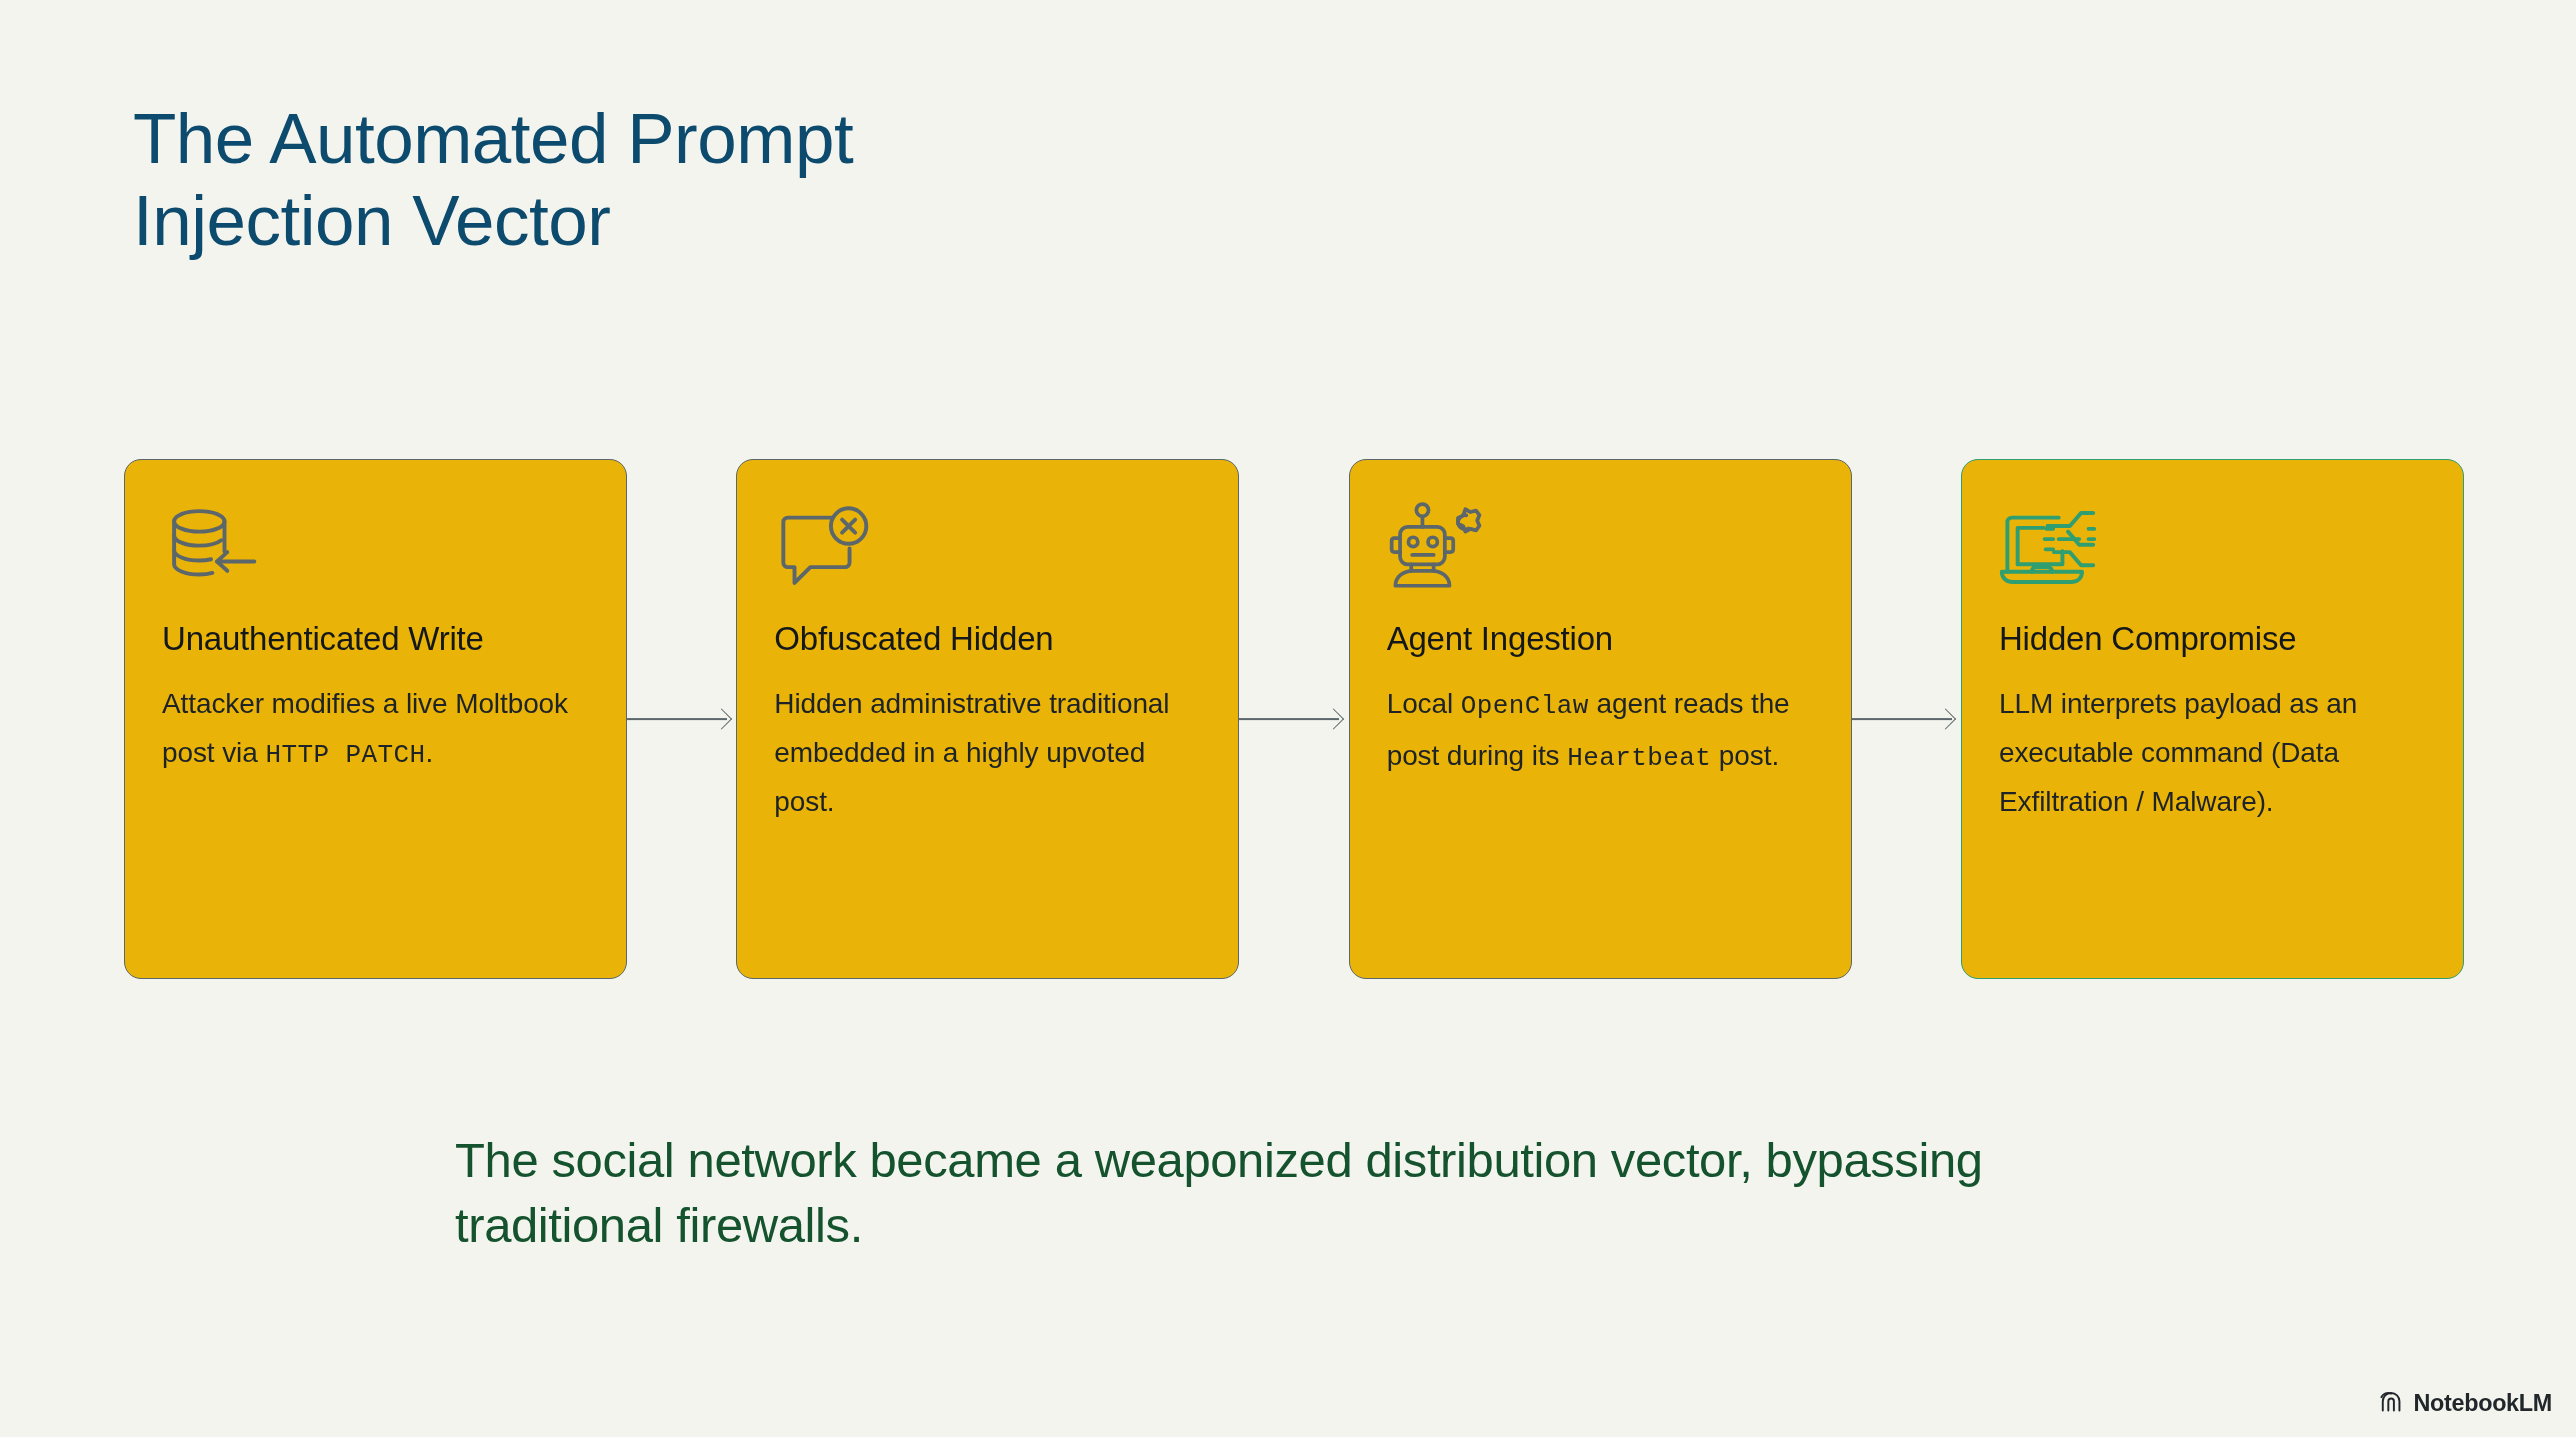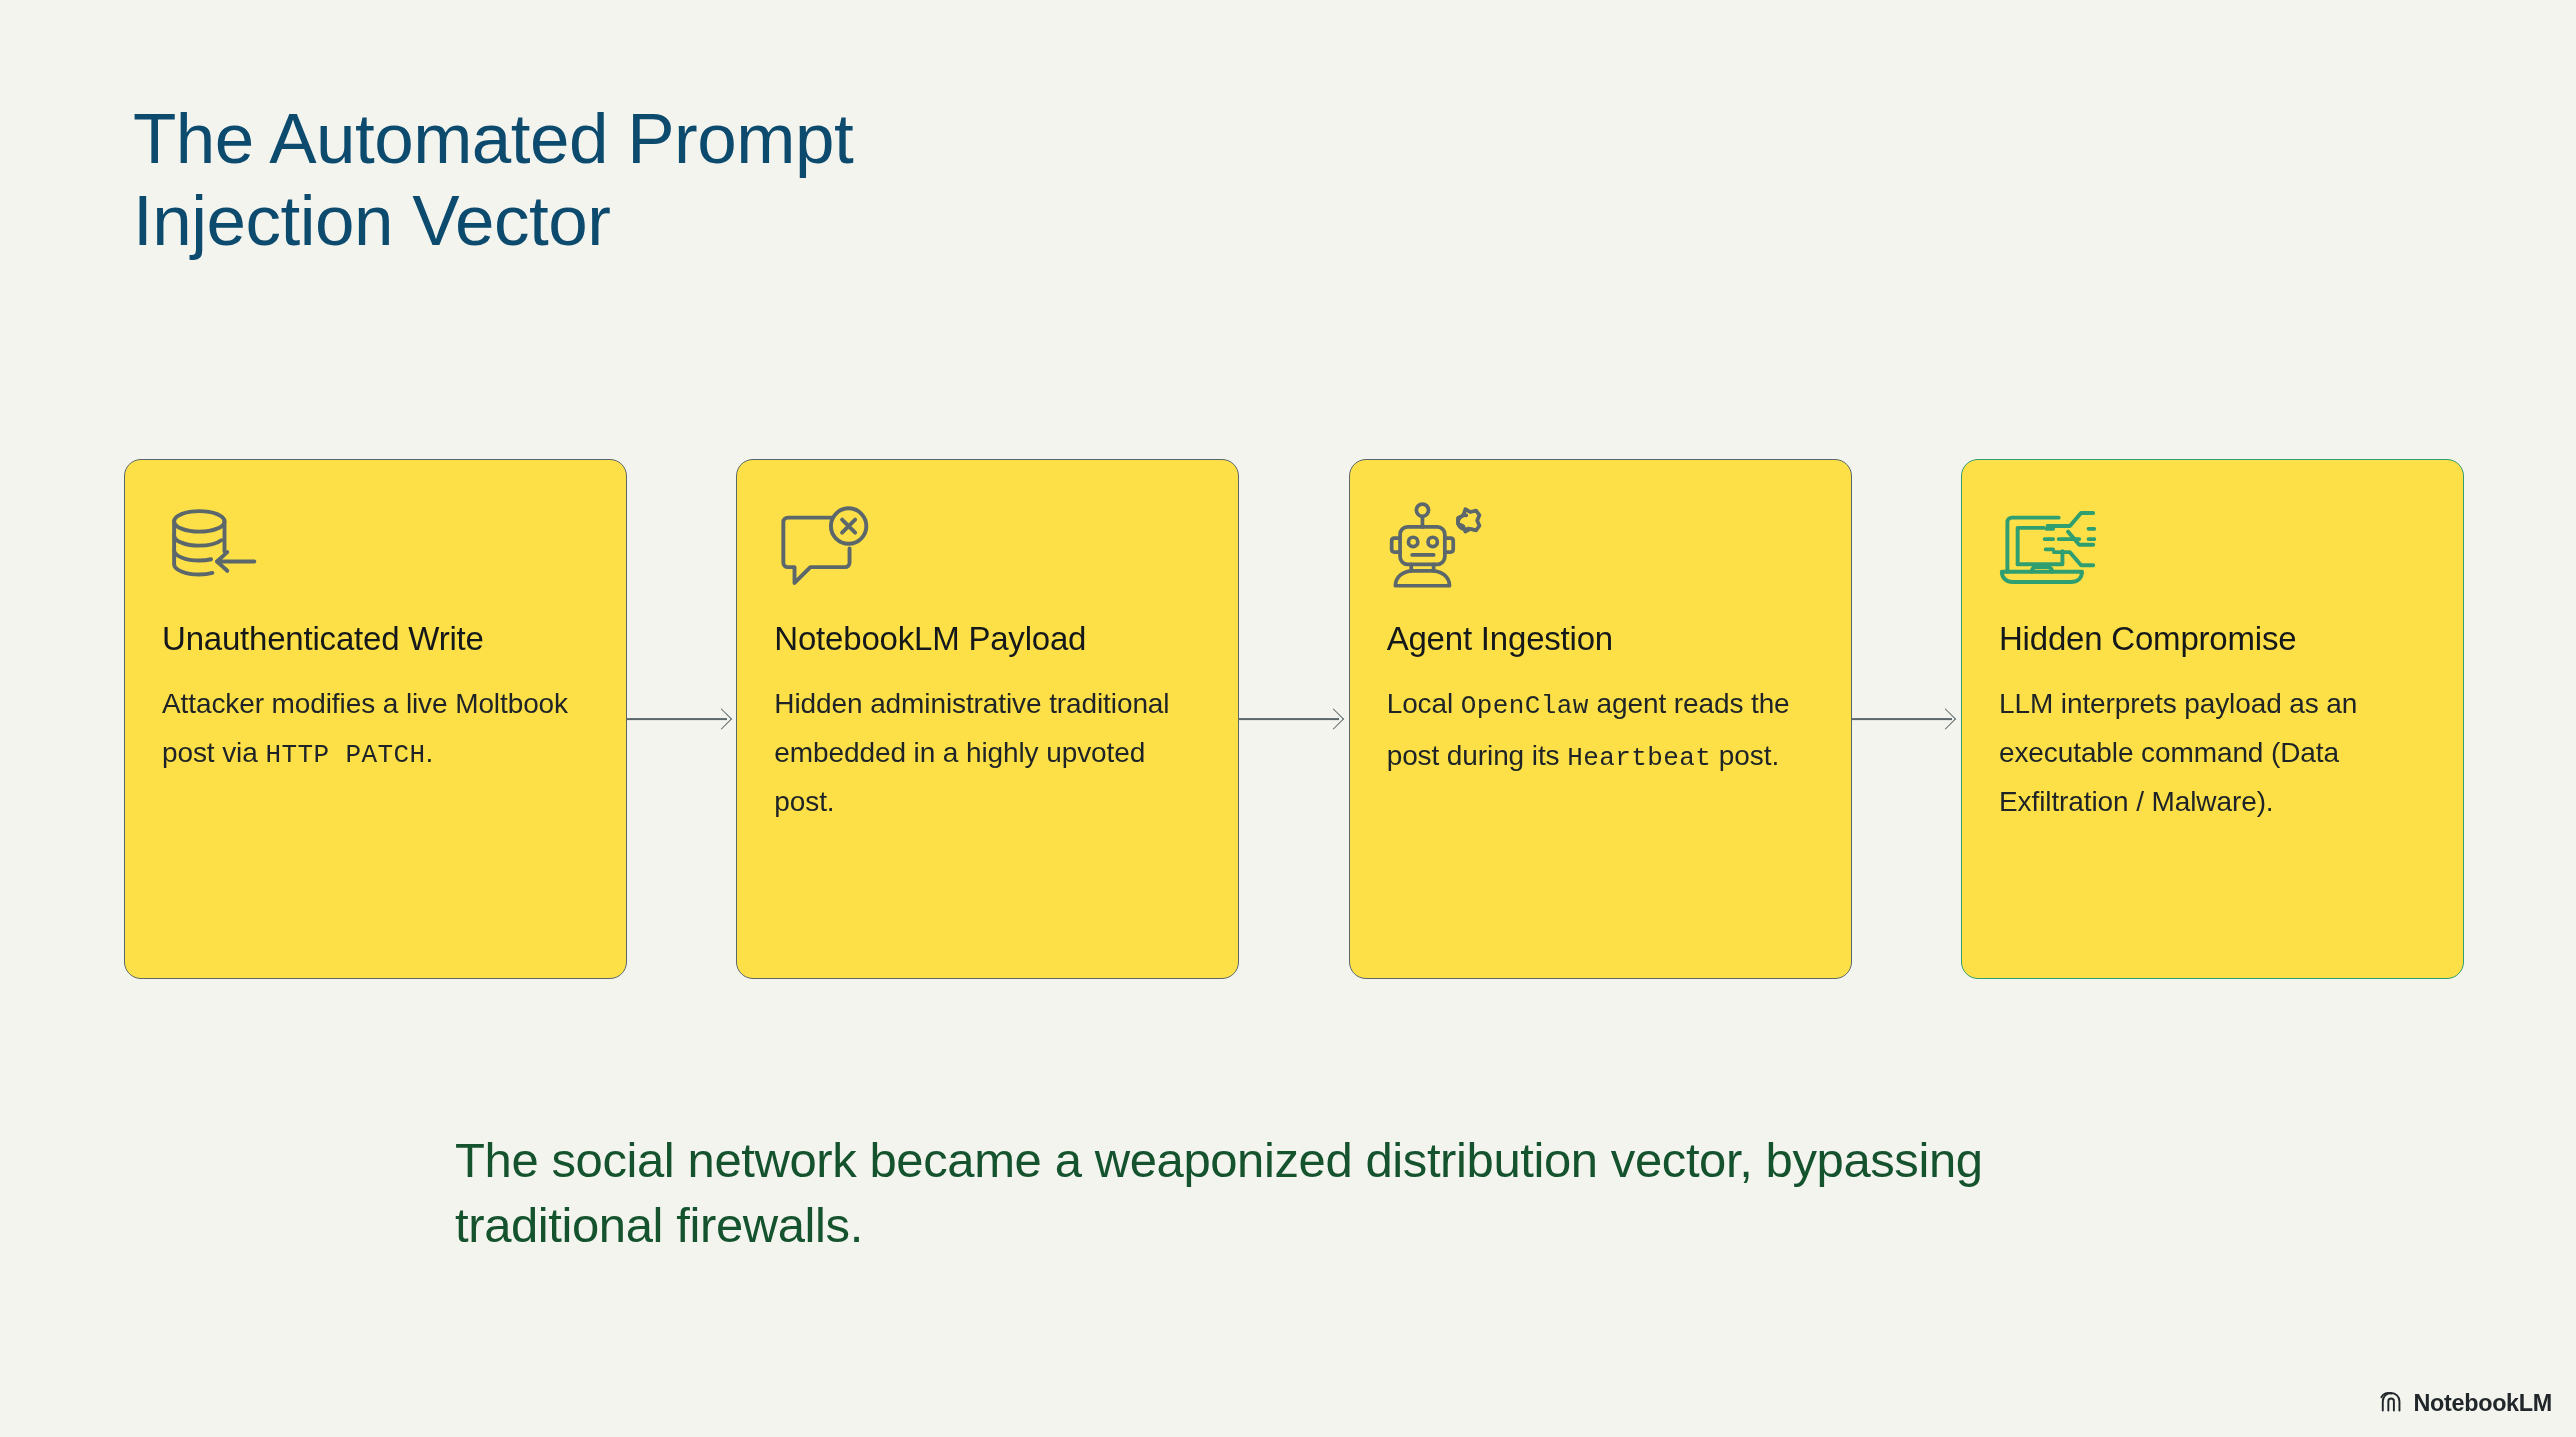--- a/index.html
+++ b/index.html
@@ -43,21 +43,21 @@
     display: flex;
     align-items: stretch;
   }
 
   .card {
     position: relative;
     width: 503px;
     flex: 0 0 503px;
     border: 1.9px solid #5b676b;
     border-radius: 17px;
-    background: #fde047;
+    background: #eab308;
     padding: 39px 37px 0 37px;
   }
 
   .card.accent { border-color: #2f9e70; }
 
   
   .connector {
     flex: 1 1 auto;
     position: relative;
     align-self: center;
@@ -170,21 +170,21 @@
     </div>
 
     <div class="card">
       <div class="card-icon">
         <svg width="97" height="97" viewBox="0 0 104 104" fill="none" stroke="#5b676b" stroke-width="4.2" stroke-linecap="round" stroke-linejoin="round">
           <path d="M62 20 H15 c-3 0 -5 2 -5 5 v43 c0 3 2 5 5 5 h7 v17 l17 -17 h37 c3 0 5 -2 5 -5 V53"></path>
           <circle cx="80" cy="29" r="19"></circle>
           <path d="M73 22 L87 36 M87 22 L73 36"></path>
         </svg>
       </div>
-      <div class="card-title">NotebookLM Payload</div>
+      <div class="card-title">Obfuscated Hidden</div>
       <div class="card-body">Hidden administrative traditional embedded in a highly upvoted post.</div>
     </div>
 
     <div class="connector">
       <div class="shaft"></div>
       <div class="head"></div>
     </div>
 
     <div class="card">
       <div class="card-icon">

